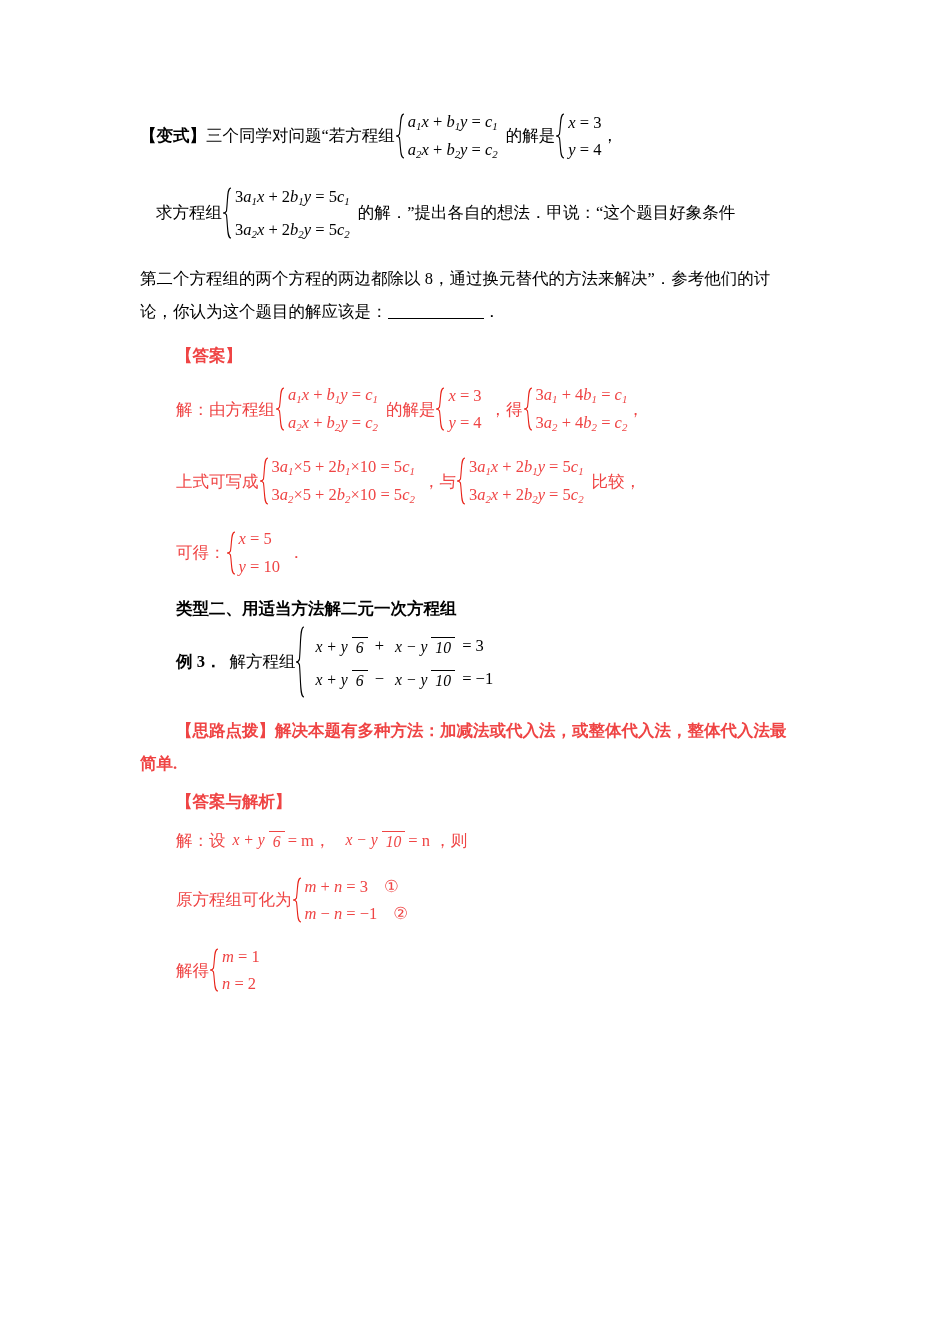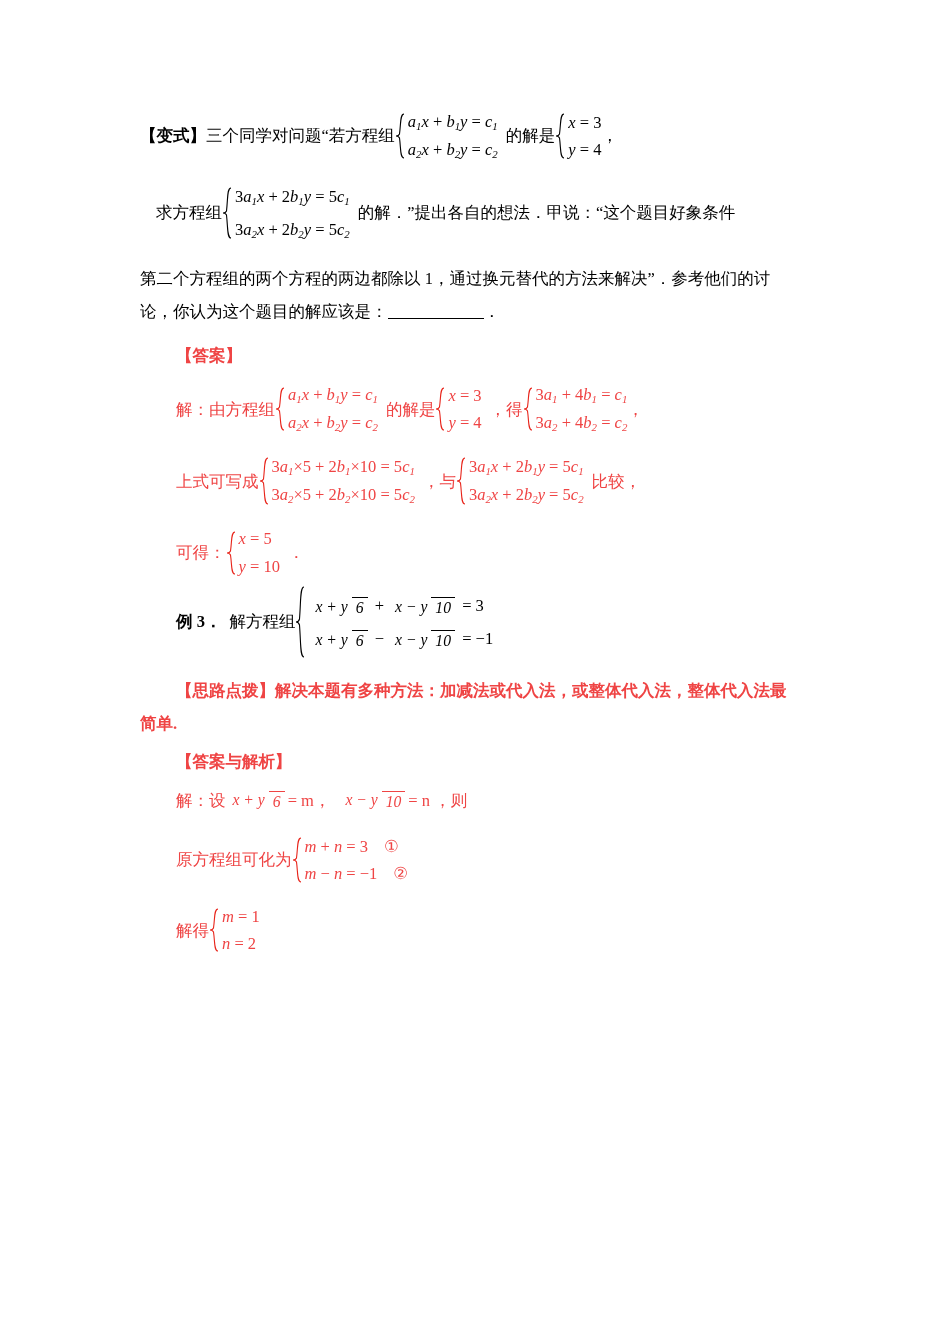--- a/index.html
+++ b/index.html
@@ -184,21 +184,21 @@
           <div><span class="mathup">3</span><span class="math">a<sub>1</sub>x</span> <span class="mathup">+ 2</span><span class="math">b<sub>1</sub>y</span> <span class="mathup">= 5</span><span class="math">c<sub>1</sub></span></div>
           <div><span class="mathup">3</span><span class="math">a<sub>2</sub>x</span> <span class="mathup">+ 2</span><span class="math">b<sub>2</sub>y</span> <span class="mathup">= 5</span><span class="math">c<sub>2</sub></span></div>
         </span>
       </span>
       <span class="sp"></span>
       <span>的解．”提出各自的想法．甲说：“这个题目好象条件</span>
     </div>
 
     <div class="line-gap"></div>
 
-    <div class="para">第二个方程组的两个方程的两边都除以 1，通过换元替代的方法来解决”．参考他们的讨</div>
+    <div class="para">第二个方程组的两个方程的两边都除以 8，通过换元替代的方法来解决”．参考他们的讨</div>
     <div class="para">
       <span>论，你认为这个题目的解应该是：</span><span class="blank-fill"></span><span>．</span>
     </div>
 
     <div class="blk indent bold red" style="margin-top:12px">【答案】</div>
 
     <div class="blk indent row-inline red" style="margin-top:10px">
       <span>解：由方程组</span>
       <span class="sys">
         <span class="brace">
@@ -284,20 +284,21 @@
         </span>
         <span class="rows">
           <div><span class="math">x</span> <span class="mathup">= 5</span></div>
           <div><span class="math">y</span> <span class="mathup">= 10</span></div>
         </span>
       </span>
       <span class="sp"></span>
       <span>．</span>
     </div>
 
+    <div class="heading">类型二、用适当方法解二元一次方程组</div>
 
     <div class="blk indent row-inline" style="margin-top:6px">
       <span class="bold">例 3．</span>
       <span class="sp"></span>
       <span>解方程组</span>
       <span class="sys">
         <span class="brace">
           <svg width="11" height="72" viewBox="0 0 11 72">
               <path d="M9 1 C5 1 6 14 4.5 33 C4 35 2 36 1 36 C2 36 4 37 4.5 39 C6 58 5 71 9 71" fill="none" stroke="#000" stroke-width="1.1"></path>
             </svg>

